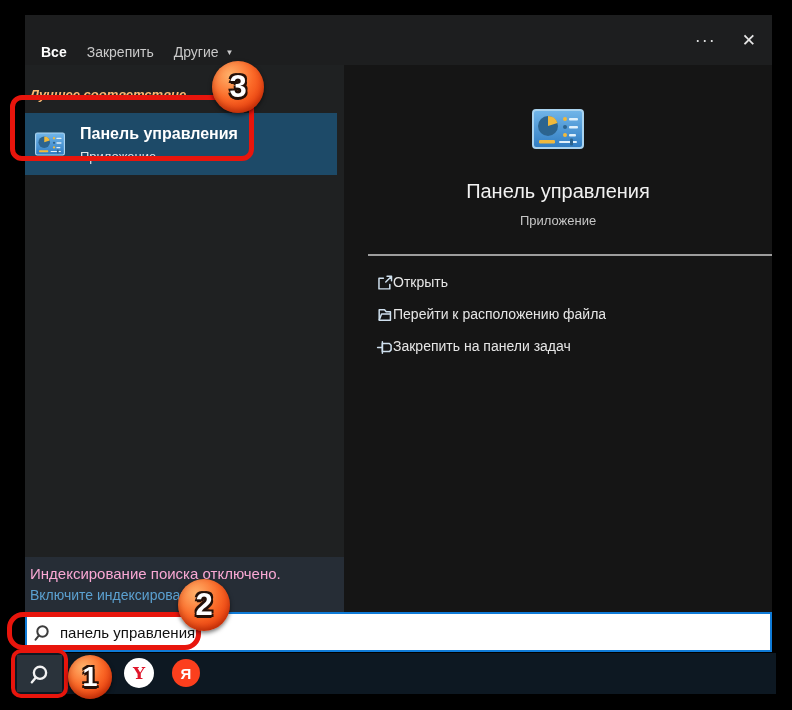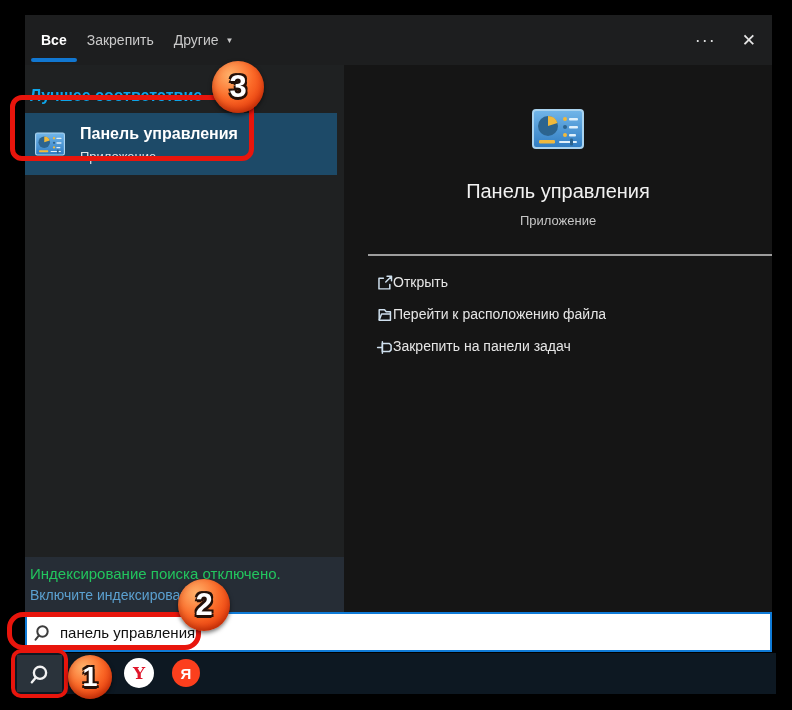--- a/index.html
+++ b/index.html
@@ -4,40 +4,40 @@
 <style>
   html,body{margin:0;padding:0;}
   body{
     width:792px;height:710px;position:relative;background:#000;
     font-family:"Liberation Sans","DejaVu Sans",sans-serif;
     overflow:hidden;
   }
   
   .window{position:absolute;left:25px;top:15px;width:747px;height:637px;background:#1f2122;}
   .header{position:absolute;left:0;top:0;width:100%;height:50px;background:#1d1e1f;}
-  .tabs{position:absolute;left:6px;top:0;height:50px;display:flex;align-items:flex-start;}
+  .tabs{position:absolute;left:6px;top:12px;height:50px;display:flex;align-items:flex-start;}
   .tab{position:relative;padding:0 10px;height:50px;display:flex;align-items:center;
        font-size:14px;color:#c9c9c9;cursor:pointer;}
   .tab.active{color:#fff;font-weight:700;}
   .tab.active::after{content:"";position:absolute;left:0;right:0;bottom:3px;height:4px;background:#1177d1;border-radius:2px;}
   .tab .dd{font-size:8px;margin-left:7px;color:#c9c9c9;}
   .win-controls{position:absolute;right:16px;top:0;height:50px;display:flex;align-items:center;gap:26px;}
   .more{color:#dcdcdc;font-size:18px;letter-spacing:1px;line-height:10px;cursor:pointer;}
   .close{color:#e6e6e6;font-size:17px;cursor:pointer;}
 
   
   .left-panel{position:absolute;left:0;top:50px;width:319px;height:547px;background:#1f2122;}
-  .section-label{position:absolute;left:5px;top:22px;font-size:16px;font-weight:700;color:#0ea5e9;}
+  .section-label{position:absolute;left:5px;top:22px;font-size:13px;font-weight:700;color:#fdba74;font-style:italic;}
   .result-row{position:absolute;left:0;top:48px;width:312px;height:62px;background:#1d4a68;display:flex;align-items:center;cursor:pointer;}
   .result-icon{margin-left:10px;width:30px;height:24px;flex:0 0 auto;}
   .result-texts{margin-left:15px;display:flex;flex-direction:column;}
   .result-title{font-size:16px;font-weight:700;color:#ffffff;}
   .result-sub{font-size:13px;color:#dde4e9;margin-top:6px;}
   .indexing{position:absolute;left:0;bottom:0;width:100%;height:55px;background:#262d36;}
-  .indexing .msg{position:absolute;left:5px;top:8px;font-size:15px;color:#22c55e;}
+  .indexing .msg{position:absolute;left:5px;top:8px;font-size:15px;color:#f9a8d4;}
   .indexing .link{position:absolute;left:5px;top:30px;font-size:14px;color:#5ba0d0;cursor:pointer;}
 
   
   .right-panel{position:absolute;left:319px;top:50px;width:428px;height:547px;background:#151515;
                display:flex;flex-direction:column;align-items:center;}
   .preview-icon{margin-top:44px;width:52px;height:40px;}
   .preview-title{margin-top:31px;font-size:20px;color:#f2f2f2;}
   .preview-sub{margin-top:10px;font-size:13px;color:#c6c6c6;}
   .divider{margin-top:26px;width:404px;height:2px;background:#9d9d9d;align-self:flex-start;margin-left:24px;}
   .actions{margin-top:10px;align-self:stretch;display:flex;flex-direction:column;}

